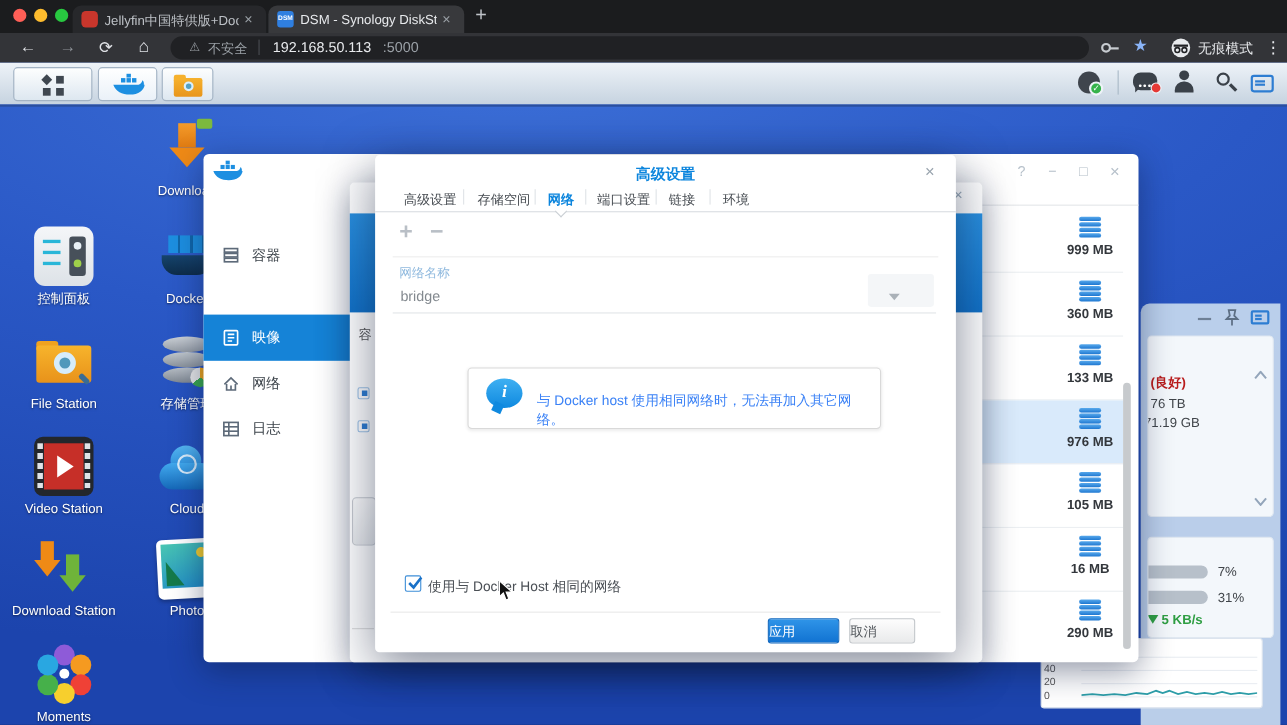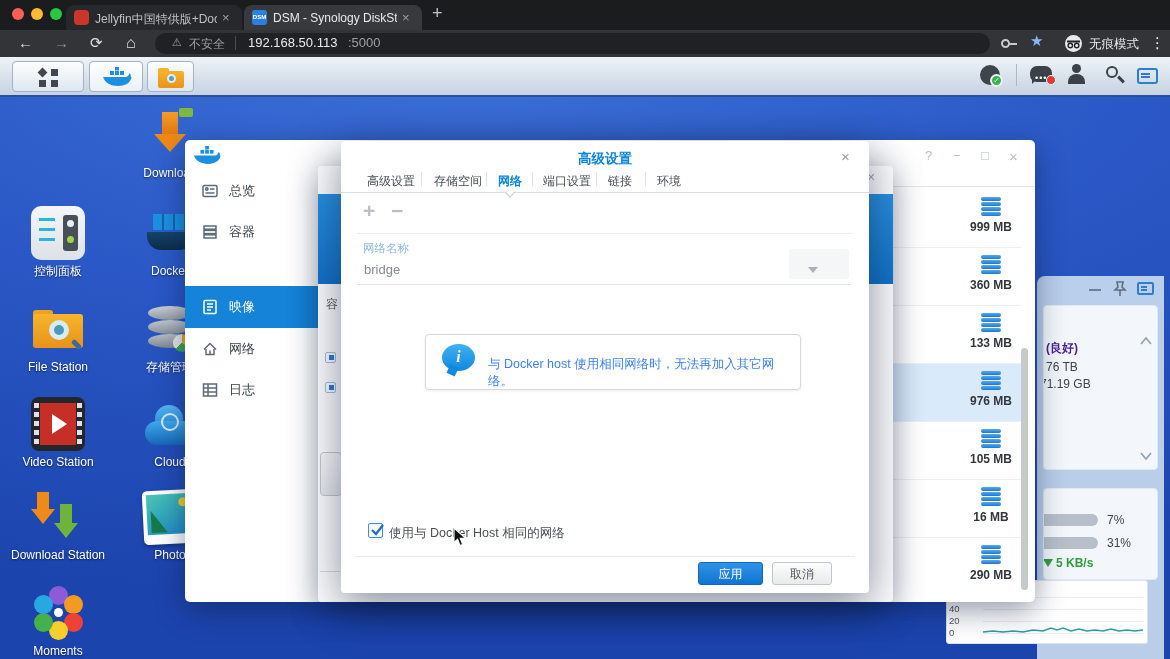--- a/index.html
+++ b/index.html
@@ -45,21 +45,21 @@
   .sizetxt { display:block; margin-top:4px; font-size:12px; font-weight:bold; color:#33373c; }
   .wctl { position:absolute; top:8px; font-size:13px; color:#b6c0ca; }
 
   #wizard { position:absolute; left:318px; top:109px; width:575px; height:436px; background:#fff;
     border-radius:4px; box-shadow:0 8px 30px rgba(10,25,60,.4); }
   #advdlg { position:absolute; left:341px; top:84px; width:528px; height:452px; background:#fff;
     border-radius:4px; box-shadow:0 12px 45px rgba(8,20,50,.5); }
   .dtab { position:absolute; top:32px; font-size:12px; color:#474c52; }
   .dtab.on { color:#0c85dd; font-weight:bold; }
   .tabsep { position:absolute; top:31px; width:1px; height:14px; background:#dfe3e7; }
-  .btn { position:absolute; top:421px; height:23px; border-radius:3px; font-size:12px; text-align:center; line-height:22px; }
+  .btn { position:absolute; top:421px; height:23px; border-radius:3px; font-size:12px; line-height:22px; }
 
   
   #wpanel { position:absolute; left:1037px; top:219px; width:127px; height:383px;
     background:rgba(198,216,238,.93); border-radius:8px 0 0 0; }
   .wcard { position:absolute; left:6px; width:115px; background:#f3f7fb; border:1px solid #e0e8f1;
     border-radius:4px; overflow:hidden; }
   .bar { position:absolute; left:-6px; width:60px; height:12px; border-radius:6px; background:#b7c0ca; }
   .pct { position:absolute; left:63px; font-size:12px; color:#40454a; }
   .chev { position:absolute; width:12px; height:8px; }
 
@@ -263,21 +263,21 @@
 
     <div id="wpanel">
       <span class="abs" style="left:52px;top:13px;width:12px;height:2px;background:#6e8096"></span>
       <svg class="abs" style="left:76px;top:5px" width="14" height="16" viewBox="0 0 14 16">
         <path d="M4,1 L10,1 L9,6 L12,9 L2,9 L5,6 Z M7,9 L7,15" stroke="#5d6f84" stroke-width="1.6" fill="none"></path>
       </svg>
       <span class="abs" style="left:100px;top:6px;width:17px;height:13px;border:2px solid #2d7dd2;border-radius:2px"></span>
       <span class="abs" style="left:104px;top:10px;width:6px;height:1.5px;background:#2d7dd2;box-shadow:0 3px 0 #2d7dd2"></span>
 
       <div class="wcard" style="top:29px;height:165px">
-        <span class="abs" style="left:2px;top:34px;font-size:12px;font-weight:bold;color:#4c1d95;white-space:nowrap">(良好)</span>
+        <span class="abs" style="left:2px;top:34px;font-size:12px;font-weight:bold;color:#b91c1c;white-space:nowrap">(良好)</span>
         <span class="abs" style="left:2px;top:54px;font-size:12px;color:#40454a;white-space:nowrap">76 TB</span>
         <span class="abs" style="left:-4px;top:71px;font-size:12px;color:#40454a;white-space:nowrap">71.19 GB</span>
         <svg class="chev" style="left:96px;top:31px" viewBox="0 0 12 8">
             <path d="M1,7 L6,1 L11,7" stroke="#93a5ba" stroke-width="1.8" fill="none"></path>
           </svg>
         <svg class="chev" style="left:96px;top:146px" viewBox="0 0 12 8">
             <path d="M1,1 L6,7 L11,1" stroke="#93a5ba" stroke-width="1.8" fill="none"></path>
           </svg>
       </div>
 
@@ -311,29 +311,20 @@
           <rect x="13" y="4" width="4" height="4" fill="#1d8fe1"></rect>
           <rect x="18" y="4" width="4" height="4" fill="#1d8fe1"></rect>
           <rect x="13" y="-0.5" width="4" height="4" fill="#1d8fe1"></rect>
         <path d="M1,10 L24,10 C26,9.5 27,8 27.5,6 C28.5,7 29,8 28.8,10 L29.5,10 C29,15 24,19 16,19 C9,19 3,16 1,10 Z" fill="#1d8fe1"></path>
       </svg>
       <span class="wctl" style="left:740px">?</span>
       <span class="wctl" style="left:768px">−</span>
       <span class="wctl" style="left:796px">□</span>
       <span class="wctl" style="left:824px;font-size:15px">×</span>
 
-      <div class="sb-item" style="top:32px">
-        <svg width="18" height="18" viewBox="0 0 18 18" stroke="#5d6a79" stroke-width="1.5" fill="none">
-            <rect x="2" y="3.5" width="14" height="11" rx="1.5"></rect>
-            <circle cx="5.8" cy="7" r="1.2"></circle>
-            <line x1="9" y1="7" x2="13.5" y2="7"></line>
-            <line x1="4.5" y1="11" x2="13.5" y2="11"></line>
-          </svg>
-        <span>总览</span>
-      </div>
       <div class="sb-item" style="top:73px">
         <svg width="18" height="18" viewBox="0 0 18 18" stroke="#5d6a79" stroke-width="1.5" fill="none">
             <rect x="3" y="3" width="12" height="3.2"></rect>
             <rect x="3" y="7.4" width="12" height="3.2"></rect>
             <rect x="3" y="11.8" width="12" height="3.2"></rect>
           </svg>
         <span>容器</span>
       </div>
       <div class="sb-item sel" style="top:146px">
         <svg width="18" height="18" viewBox="0 0 18 18" stroke="#ffffff" stroke-width="1.5" fill="none">

